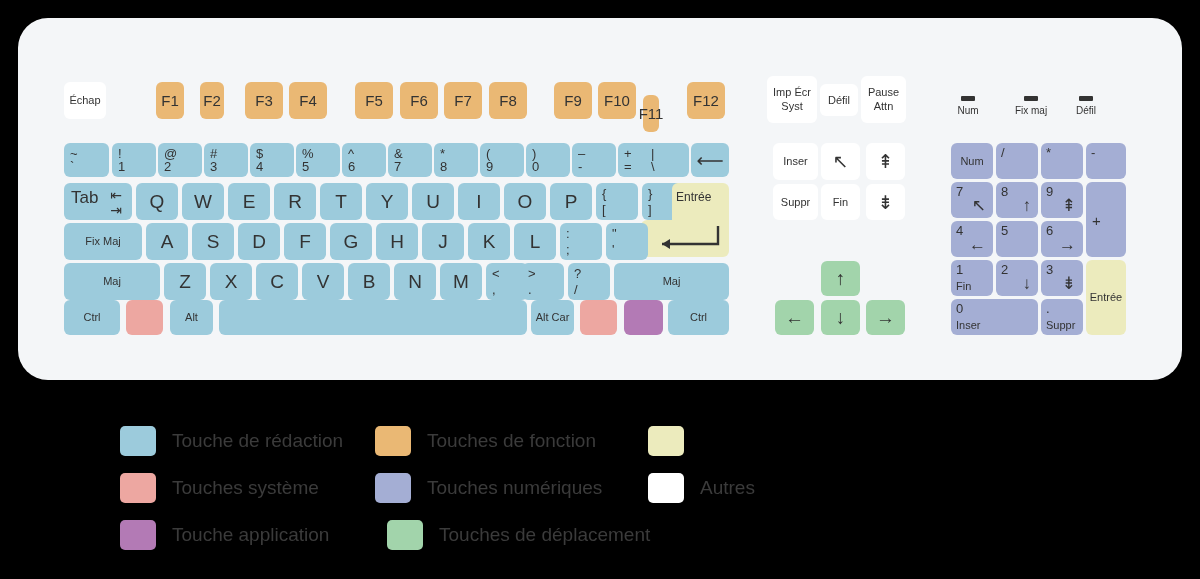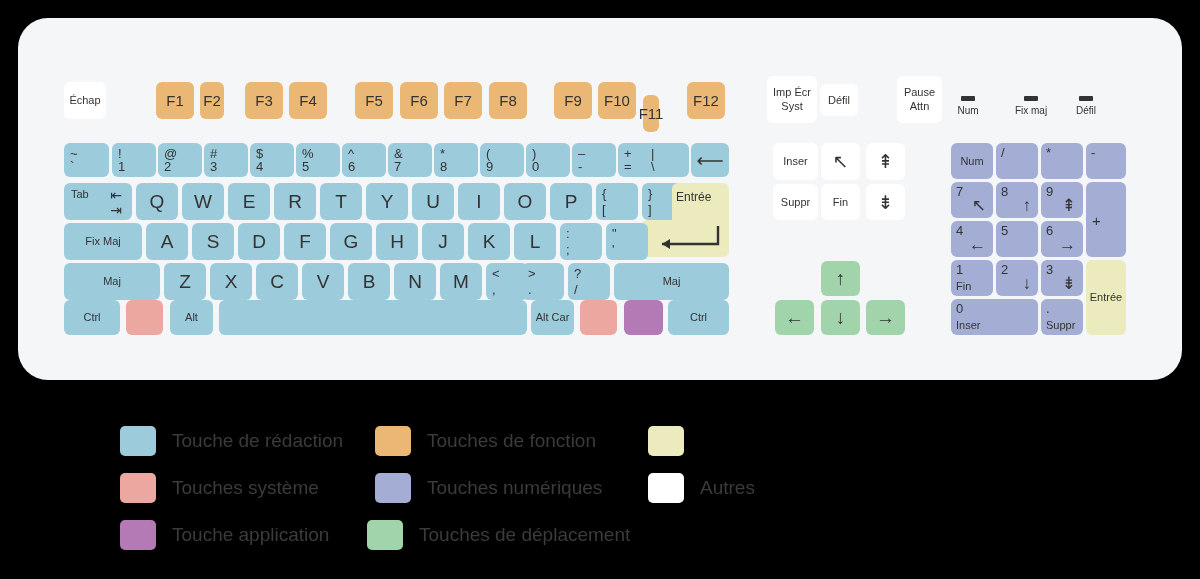--- a/index.html
+++ b/index.html
@@ -35,21 +35,21 @@
   }
   .dual .top{position:absolute;left:6px;top:4px;font-size:13px;}
   .dual .bot{position:absolute;left:6px;bottom:4px;font-size:13px;}
   
   .np{display:block;position:relative;width:100%;height:100%;}
   .np .num{position:absolute;left:5px;top:3px;font-size:13px;}
   .np .sub{position:absolute;left:5px;bottom:4px;font-size:11px;}
   .np .gly{position:absolute;right:7px;bottom:4px;font-size:17px;}
   .stack{display:flex;flex-direction:column;align-items:center;justify-content:center;gap:3px;}
   .tabk{display:block;position:relative;width:100%;height:100%;}
-  .tabk .t{position:absolute;left:7px;top:6px;font-size:11px;text-align:right;}
+  .tabk .t{position:absolute;left:7px;top:6px;font-size:17px;text-align:right;}
   .tabk .a1{position:absolute;right:10px;top:5px;font-size:14px;}
   .tabk .a2{position:absolute;right:10px;bottom:3px;font-size:14px;}
   
   #enter-main{
     position:absolute;background:#ecebbd;
   }
   .led{position:absolute;text-align:center;color:#333;font-size:10px;}
   .led i{display:block;width:14px;height:5px;background:#333;margin:0 auto 4px;border-radius:1px;}
   
   #legend{position:absolute;left:120px;top:418px;width:820px;height:145px;}
@@ -59,21 +59,21 @@
 </style>
 </head>
 <body>
 
 <div id="board"></div>
 
 <div class="key k-white lbl-sm" style="left:64px;top:82px;width:42px;height:37px;">
   <span>Échap</span>
 </div>
 
-<div class="key k-orange lbl-mid" style="left:156px;top:82px;width:38px;height:37px;">
+<div class="key k-orange lbl-mid" style="left:156px;top:82px;width:28px;height:37px;">
     <span>F1</span>
   </div>
 <div class="key k-orange lbl-mid" style="left:200px;top:82px;width:24px;height:37px;justify-content:center;">
     <span>F2</span>
   </div>
 <div class="key k-orange lbl-mid" style="left:245px;top:82px;width:38px;height:37px;">
     <span>F3</span>
   </div>
 <div class="key k-orange lbl-mid" style="left:289px;top:82px;width:38px;height:37px;">
     <span>F4</span>
@@ -359,21 +359,21 @@
     <span>Ctrl</span>
   </div>
 
 <div class="key k-white stack lbl-sm" style="left:767px;top:76px;width:50px;height:47px;">
   <span>Imp Écr</span>
   <span>Syst</span>
 </div>
 <div class="key k-white stack lbl-sm" style="left:820px;top:84px;width:38px;height:32px;">
   <span>Défil</span>
 </div>
-<div class="key k-white stack lbl-sm" style="left:861px;top:76px;width:45px;height:47px;margin-left:36px;">
+<div class="key k-white stack lbl-sm" style="left:861px;top:76px;width:45px;height:47px;">
   <span>Pause</span>
   <span>Attn</span>
 </div>
 
 <div class="key k-white lbl-sm" style="left:773px;top:143px;width:45px;height:37px;">
     <span>Inser</span>
   </div>
 <div class="key k-white lbl-big" style="left:821px;top:143px;width:39px;height:37px;">
     <span>↖</span>
   </div>
@@ -535,17 +535,17 @@
   </div>
   <div class="lg" style="left:255px;top:55px;">
     <span class="sw" style="background:#a4aed4;"></span>
     <span class="lgtxt">Touches numériques</span>
   </div>
 
   <div class="lg" style="left:0px;top:102px;">
     <span class="sw" style="background:#b37ab5;"></span>
     <span class="lgtxt">Touche application</span>
   </div>
-  <div class="lg" style="left:247px;top:102px;">
+  <div class="lg" style="left:267px;top:102px;">
     <span class="sw" style="background:#a2d4ab;"></span>
     <span class="lgtxt">Touches de déplacement</span>
   </div>
 </div>
 
 </body></html>

